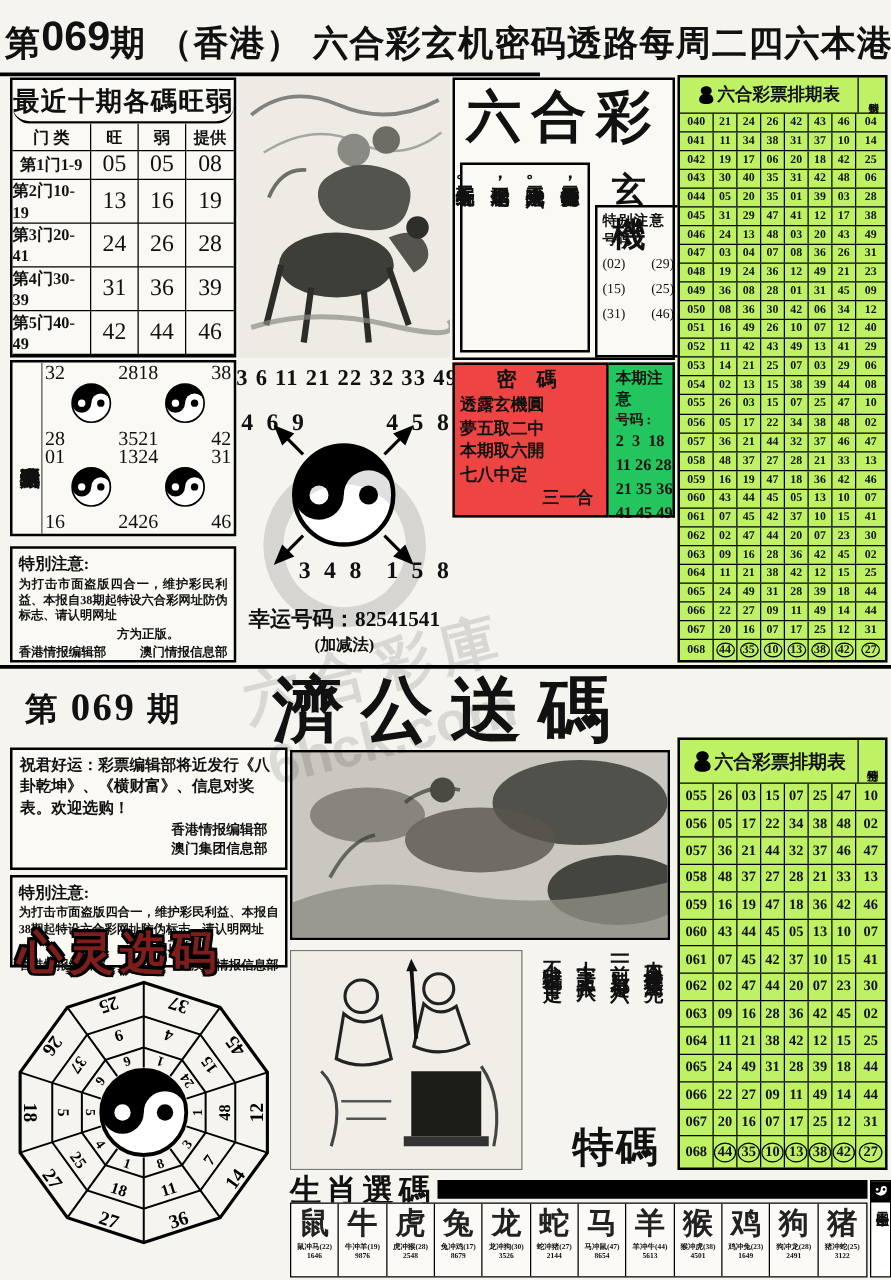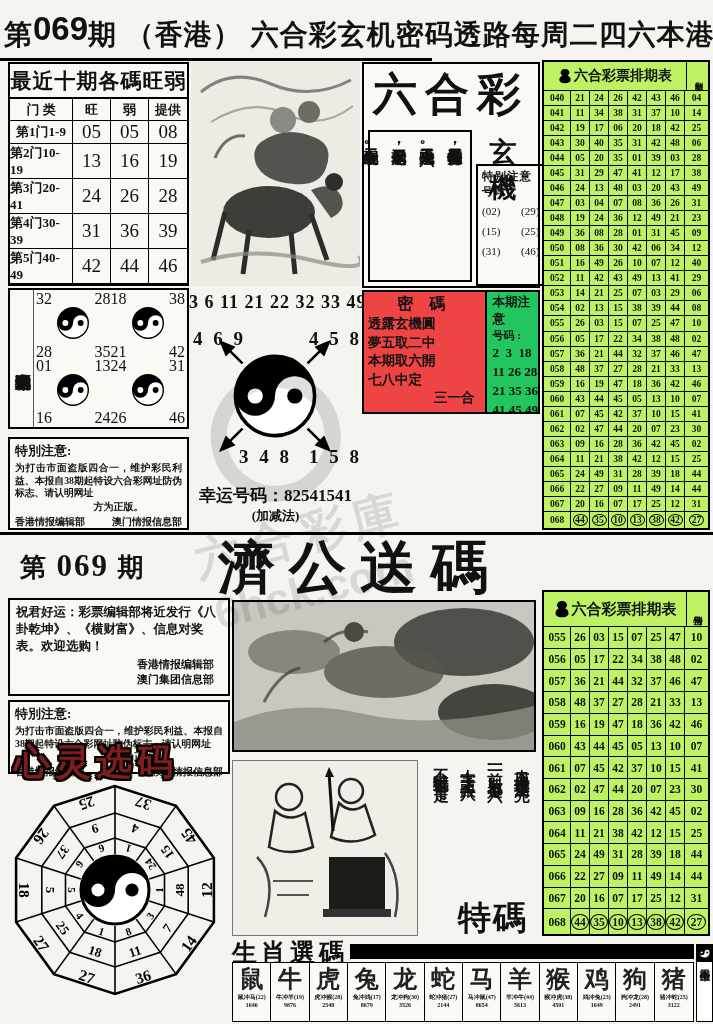--- a/index.html
+++ b/index.html
@@ -11,21 +11,21 @@
   .box { position: absolute; border: 2px solid #000; background: #faf9f4; }
   .vtext { writing-mode: vertical-rl; text-orientation: upright; }
 
   
   .hdr { left: 4px; top: 14px; width: 706px; height: 44px; font-weight: bold; font-size: 28px; white-space: nowrap; letter-spacing: 1px; font-family: "Liberation Sans","DejaVu Sans",sans-serif; }
   .hdr .no { font-size: 33px; position: relative; top: -4px; letter-spacing: 0; }
   .hdr-line { left: 0; top: 58px; width: 432px; height: 3px; background: #000; }
 
   
   .hotcold { left: 8px; top: 62px; width: 181px; height: 224px; }
-  .hc-title { height: 35px; border-bottom: 2px solid #000; font-size: 21px; font-weight: bold; display: flex; align-items: center; justify-content: center; letter-spacing: 1px; }
+  .hc-title { height: 35px; border-bottom: 2px solid #000; font-size: 21px; font-weight: bold; display: flex; align-items: center; justify-content: center; letter-spacing: 1px; border-radius: 14px; }
   .hc-grid { display: grid; grid-template-columns: 63px 38px 38px 38px; grid-auto-rows: 1fr; height: 185px; }
   .hc-cell { border-right: 1px solid #000; border-bottom: 1px solid #000; display: flex; align-items: center; justify-content: center; font-size: 19px; }
   .hc-cell:nth-child(4n) { border-right: none; }
   .hc-head { font-size: 13px; font-weight: bold; }
   .hc-gate { font-size: 13px; font-weight: bold; }
 
   
   .illo1 { left: 191px; top: 62px; width: 169px; height: 224px; background: #eceae4; }
   .illo2 { left: 232px; top: 600px; width: 304px; height: 152px; border: 2px solid #000; background: #cfcdc6; }
   .illo3 { left: 232px; top: 760px; width: 186px; height: 176px; background: #f1efe9; border: 1px solid #777; }

